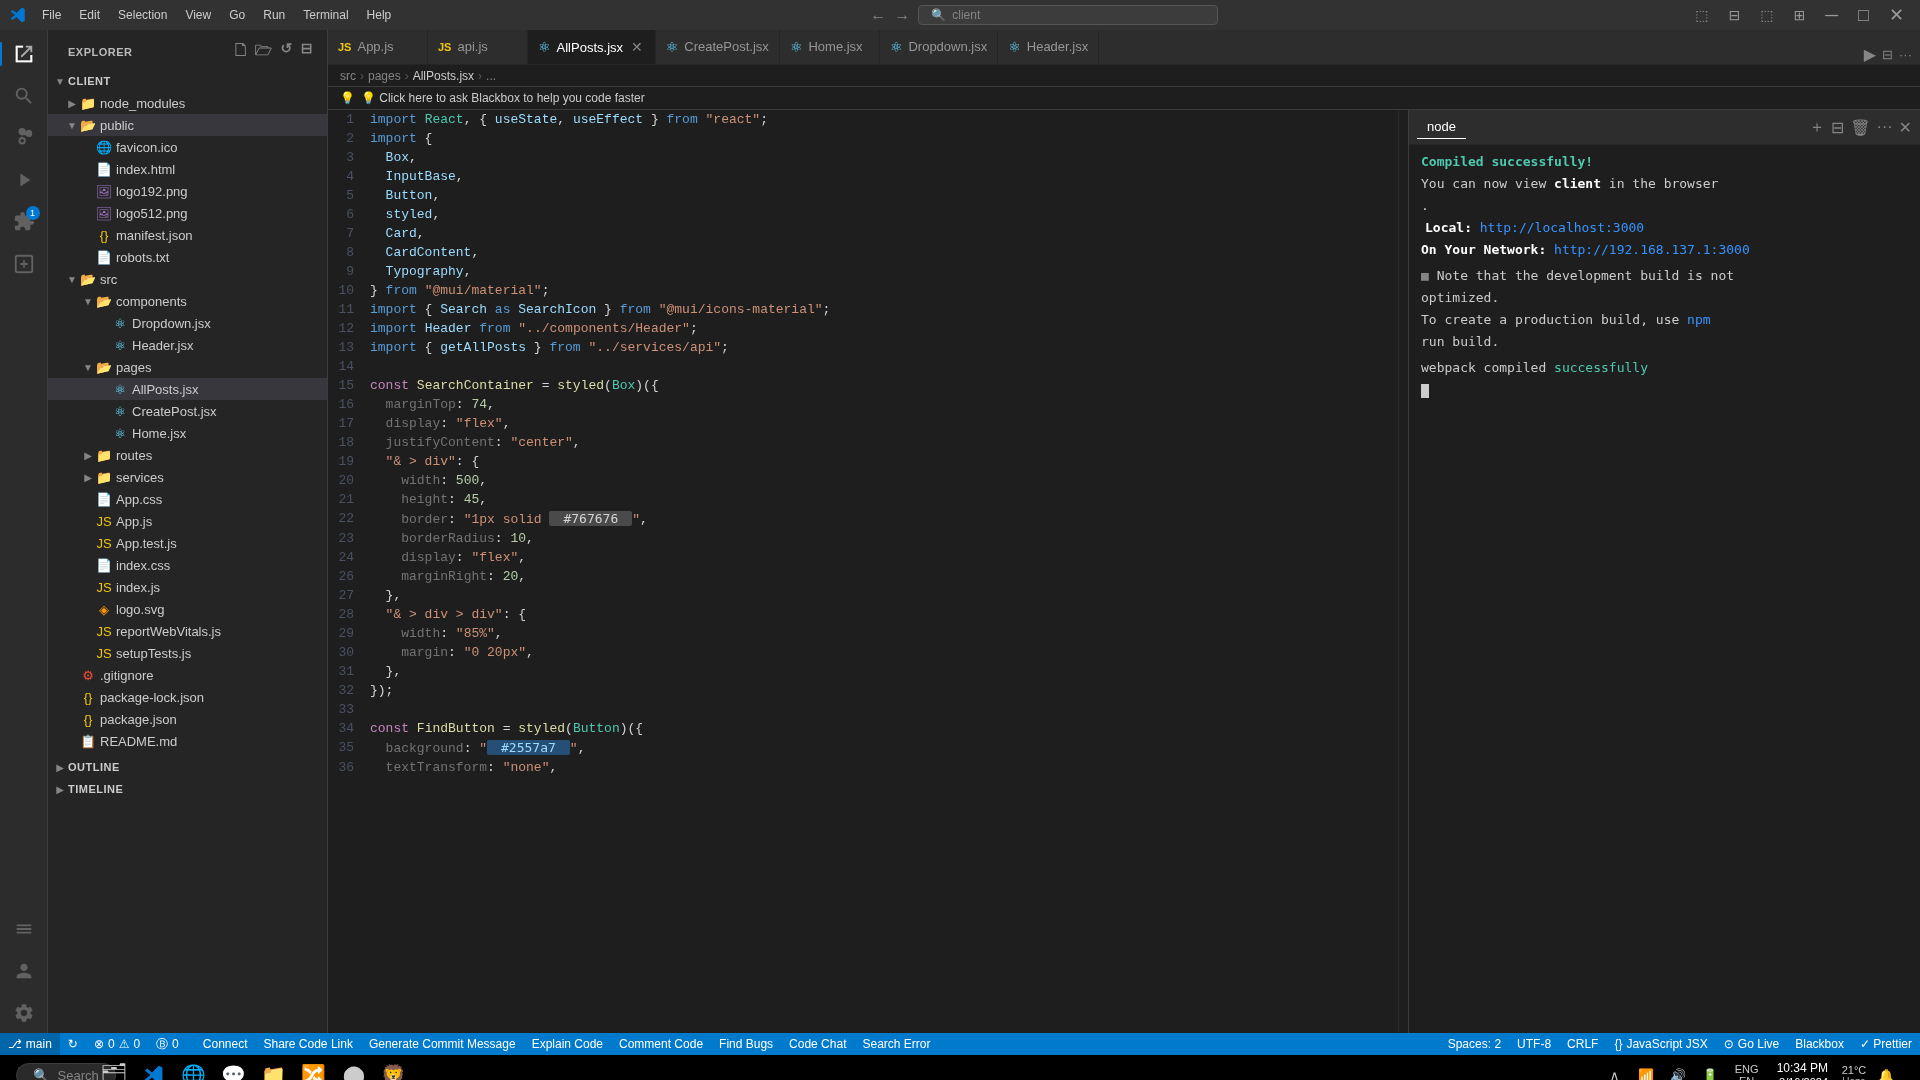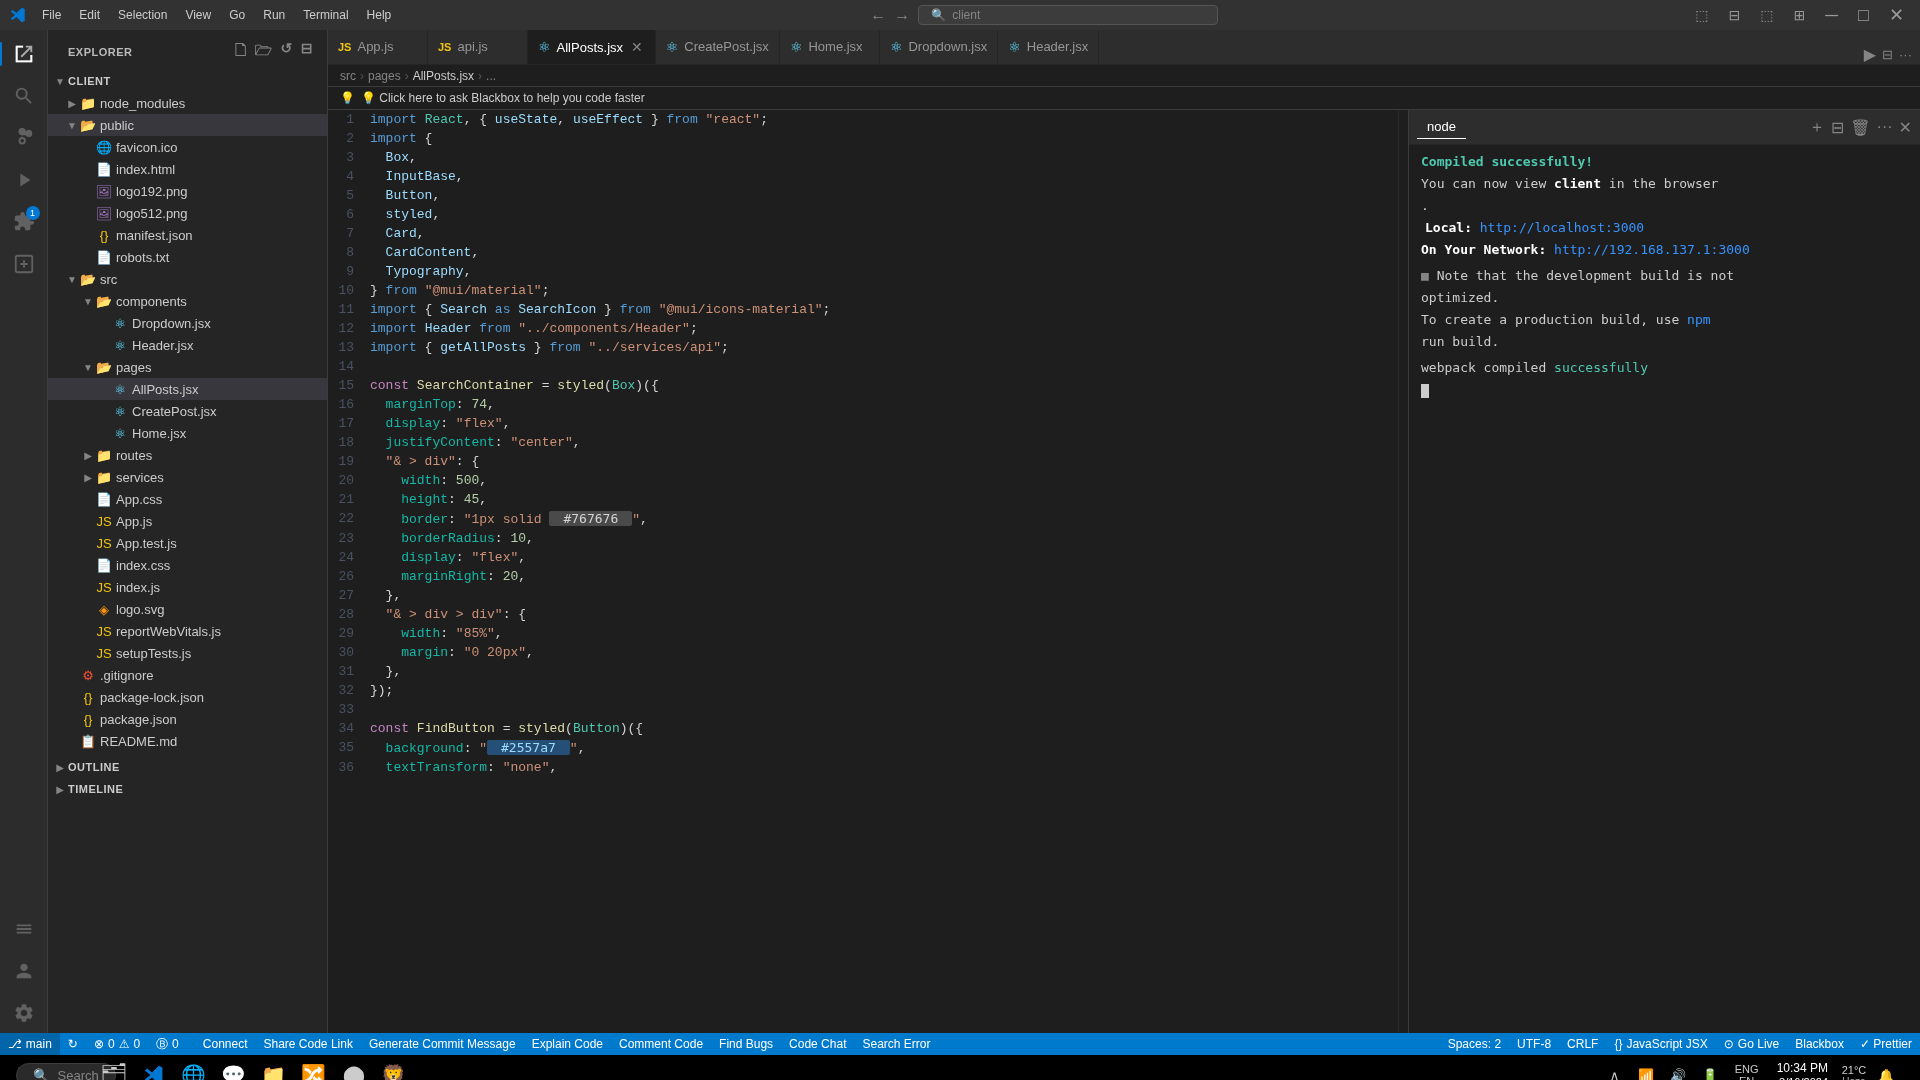--- a/index.html
+++ b/index.html
@@ -194,21 +194,21 @@
       white-space: pre;
       line-height: 19px;
     }
     
     .kw { color: #c586c0; }
     .fn { color: #dcdcaa; }
     .str { color: #ce9178; }
     .var { color: #9cdcfe; }
     .type { color: #4ec9b0; }
     .num { color: #b5cea8; }
-    .prop { color: #14b8a6; text-align: right; }
+    .prop { color: #737373; text-align: right; }
     .import-kw { color: #569cd6; text-align: center; }
     .highlight-token { background: #4a4a4a; border-radius: 2px; padding: 0 14px; }
 
     
     #code-editor::-webkit-scrollbar { width: 10px; height: 10px; }
     #code-editor::-webkit-scrollbar-track { background: #1e1e1e; }
     #code-editor::-webkit-scrollbar-thumb { background: #424242; }
 
     
     #minimap {

